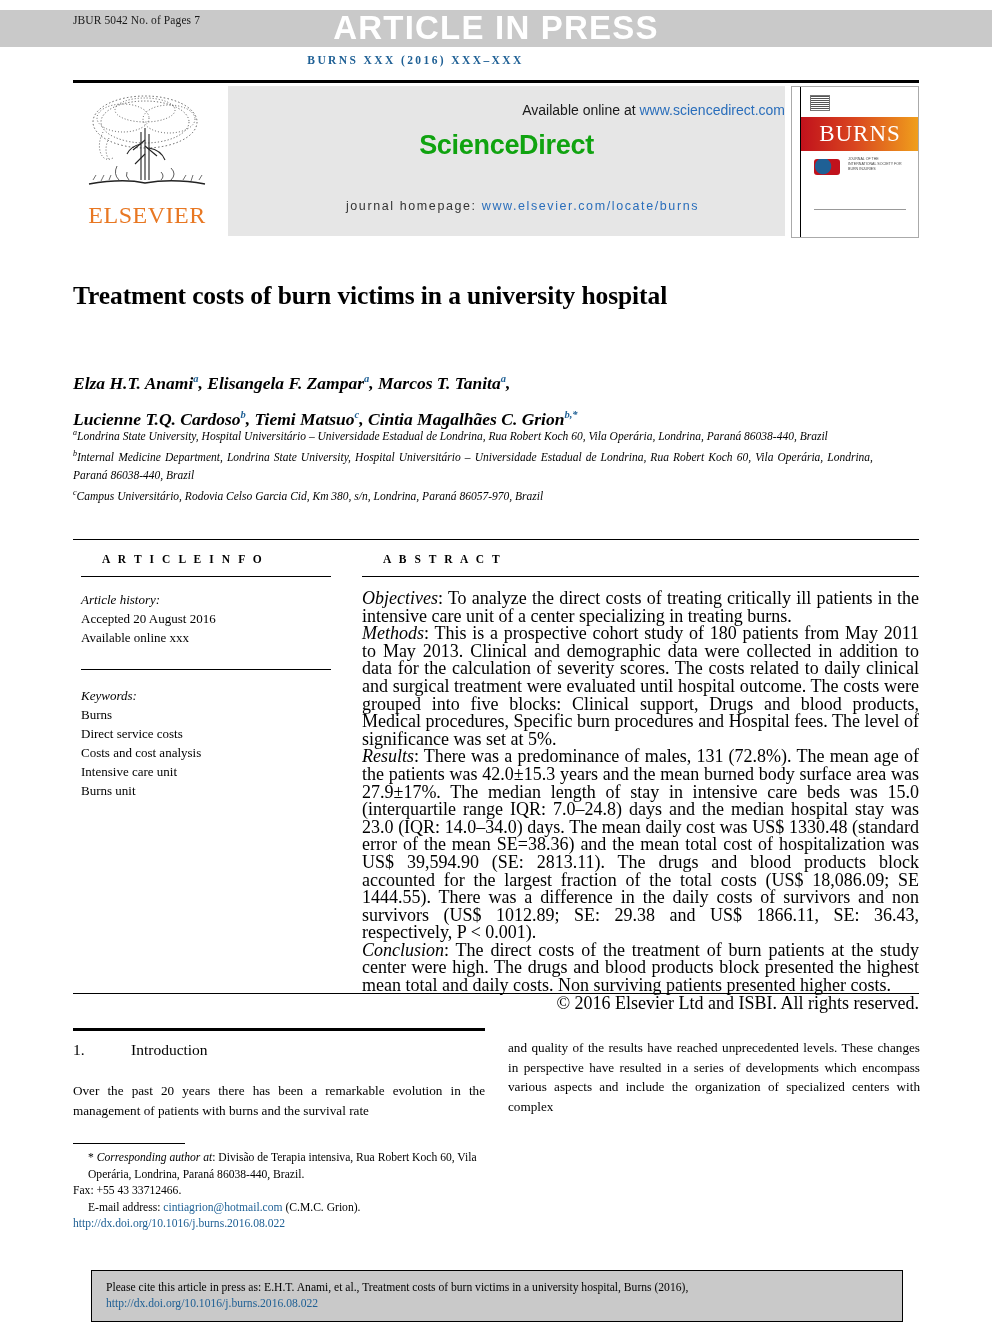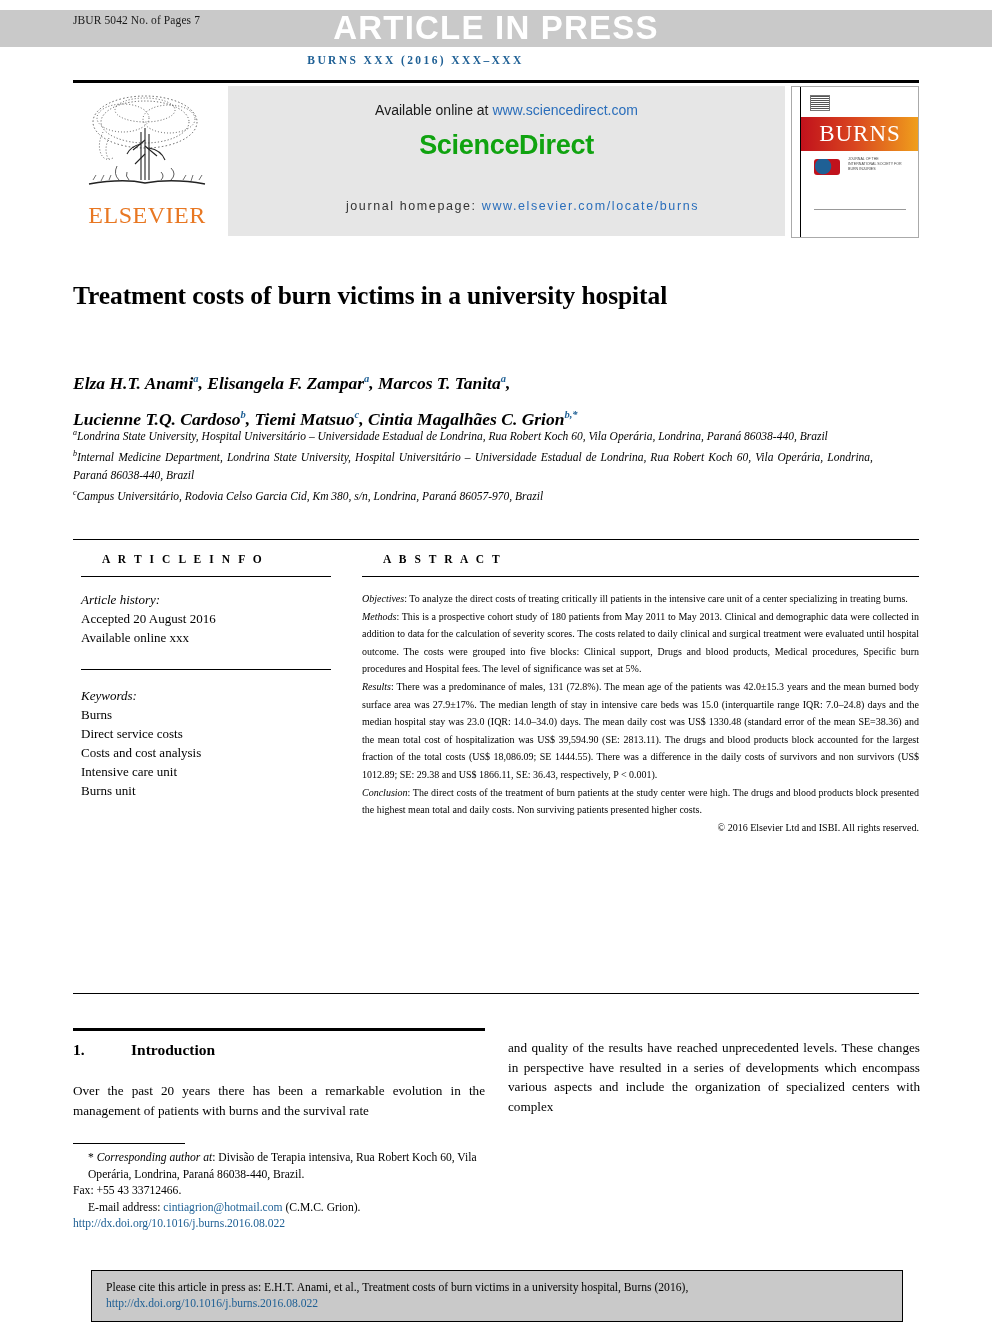--- a/index.html
+++ b/index.html
@@ -87,21 +87,21 @@
   .sd-box {
     position: absolute;
     left: 155px; top: 0;
     width: 557px; height: 150px;
     background: #e6e6e6;
   }
   .sd-avail {
     position: absolute;
     left: 0; top: 16px;
     width: 557px;
-    text-align: center;
+    text-align: right;
     font-family: "Liberation Sans", sans-serif;
     font-size: 14px;
     color: #1a1a1a;
   }
   .sd-avail a { color: #2a6ebb; text-decoration: none; }
   .sd-logo {
     position: absolute;
     left: 0; top: 44px;
     width: 557px;
     text-align: center;
@@ -241,21 +241,21 @@
     margin-top: 16px;
     font-family: "Liberation Serif", serif;
     font-size: 13px;
     line-height: 19px;
   }
   .kw-block .lead { font-style: italic; }
 
   .abs-body {
     margin-top: 13px;
     font-family: "Liberation Serif", serif;
-    font-size: 10px;
+    font-size: 18px;
     line-height: 17.6px;
     text-align: justify;
   }
   .abs-body p { margin: 0; }
   .abs-body .lbl { font-style: italic; }
   .abs-copy { margin-top: 13px; text-align: right; }
 
   .rule-mid2 {
     position: absolute;
     left: 73px; right: 73px; top: 993px;
@@ -270,21 +270,21 @@
   }
   .body-right {
     position: absolute;
     left: 508px; top: 1038px;
     width: 412px;
   }
   .sec-bar { height: 3px; background: #000; width: 412px; }
   .sec-title {
     margin-top: 10px;
     font-family: "Liberation Serif", serif;
-    font-weight: bold;
+    font-weight: normal;
     font-size: 15.5px;
   }
   .sec-title .num { display: inline-block; width: 58px; }
   .para {
     font-family: "Liberation Serif", serif;
     font-size: 13.2px;
     line-height: 19.5px;
     text-align: justify;
     margin: 0;
   }

